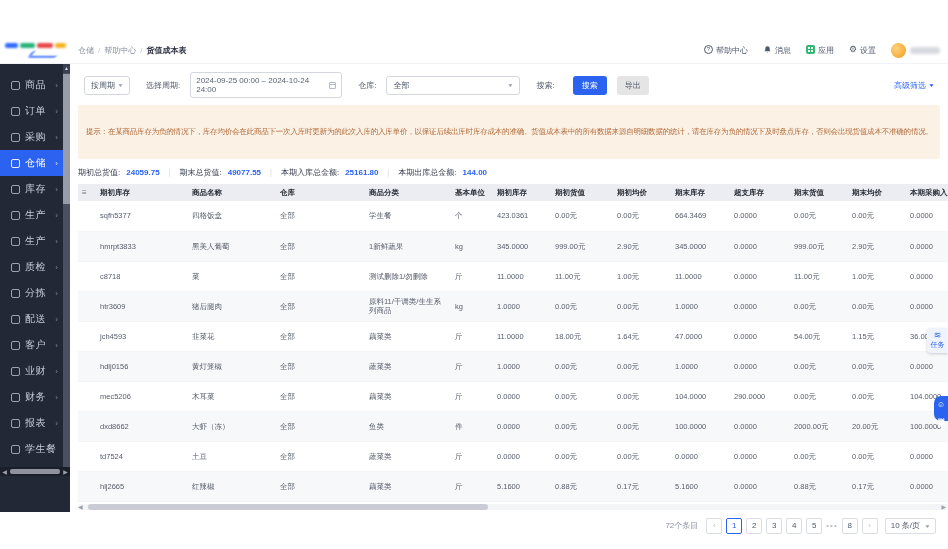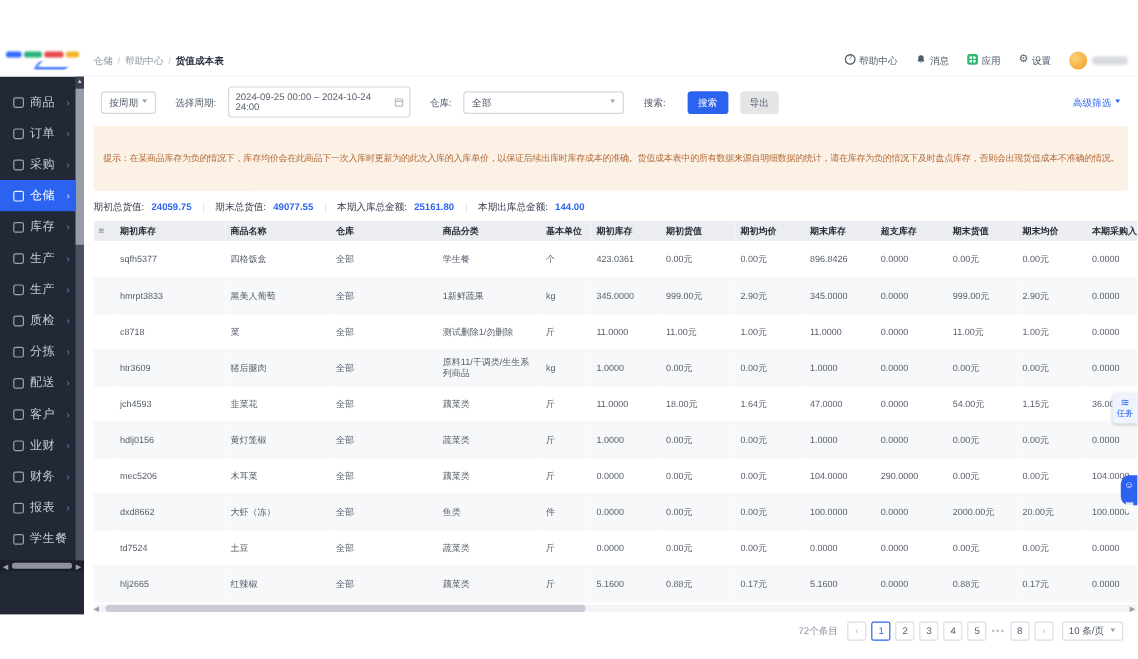--- a/index.html
+++ b/index.html
@@ -364,21 +364,21 @@
             <tr>
               <td></td>
               <td>sqfh5377</td>
               <td>四格饭盒</td>
               <td>全部</td>
               <td>学生餐</td>
               <td>个</td>
               <td>423.0361</td>
               <td>0.00元</td>
               <td>0.00元</td>
-              <td>896.8426</td>
+              <td>664.3469</td>
               <td>0.0000</td>
               <td>0.00元</td>
               <td>0.00元</td>
               <td>0.0000</td>
             </tr>
             <tr>
               <td></td>
               <td>hmrpt3833</td>
               <td>黑美人葡萄</td>
               <td>全部</td>

